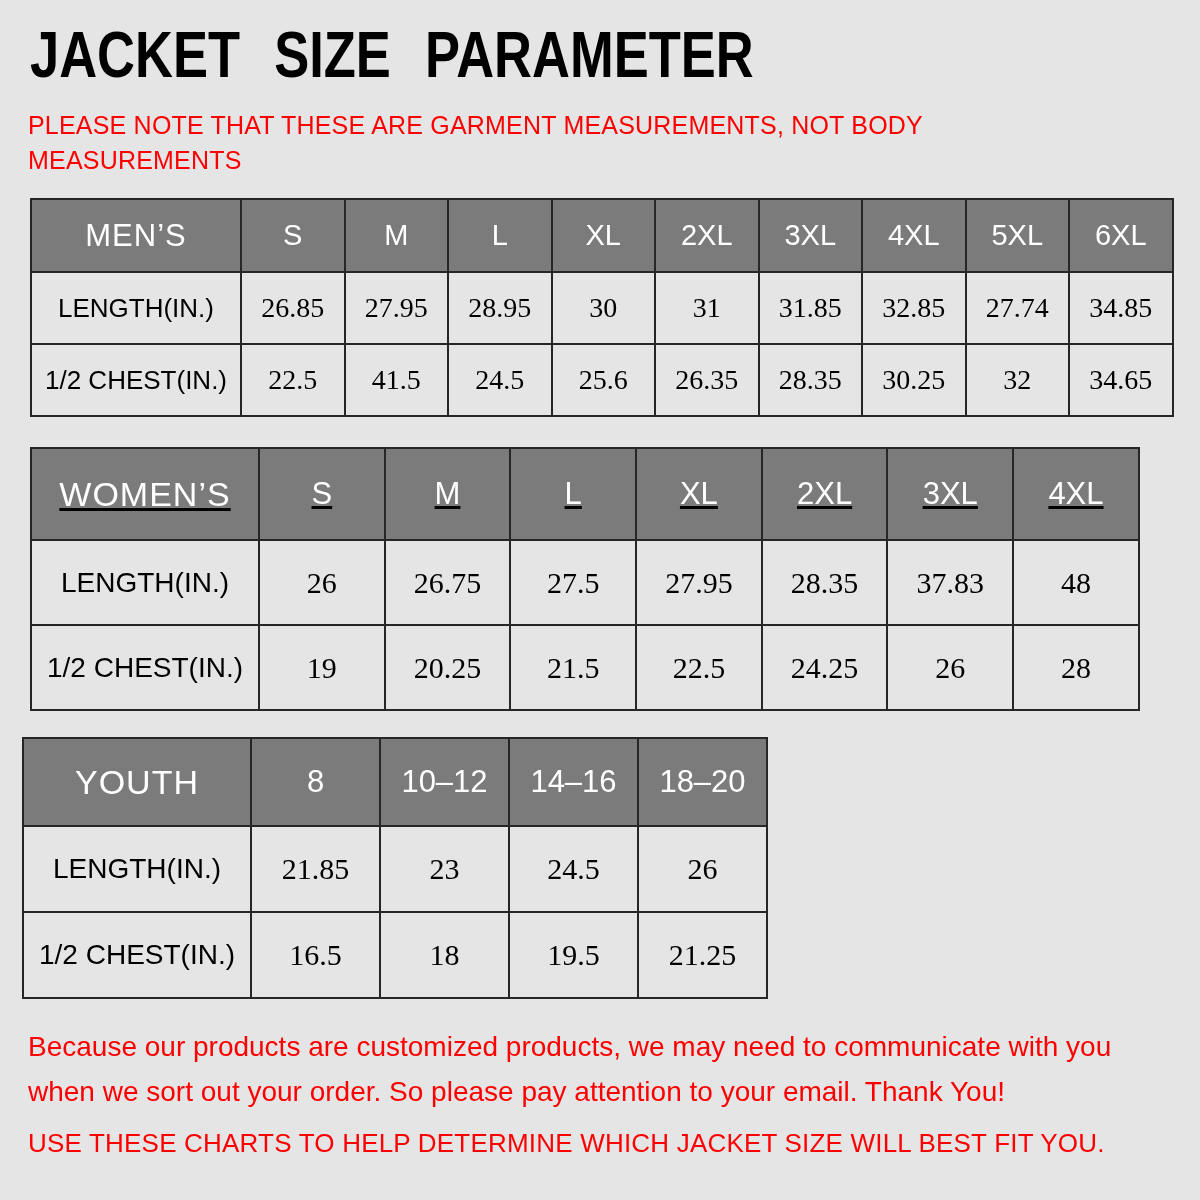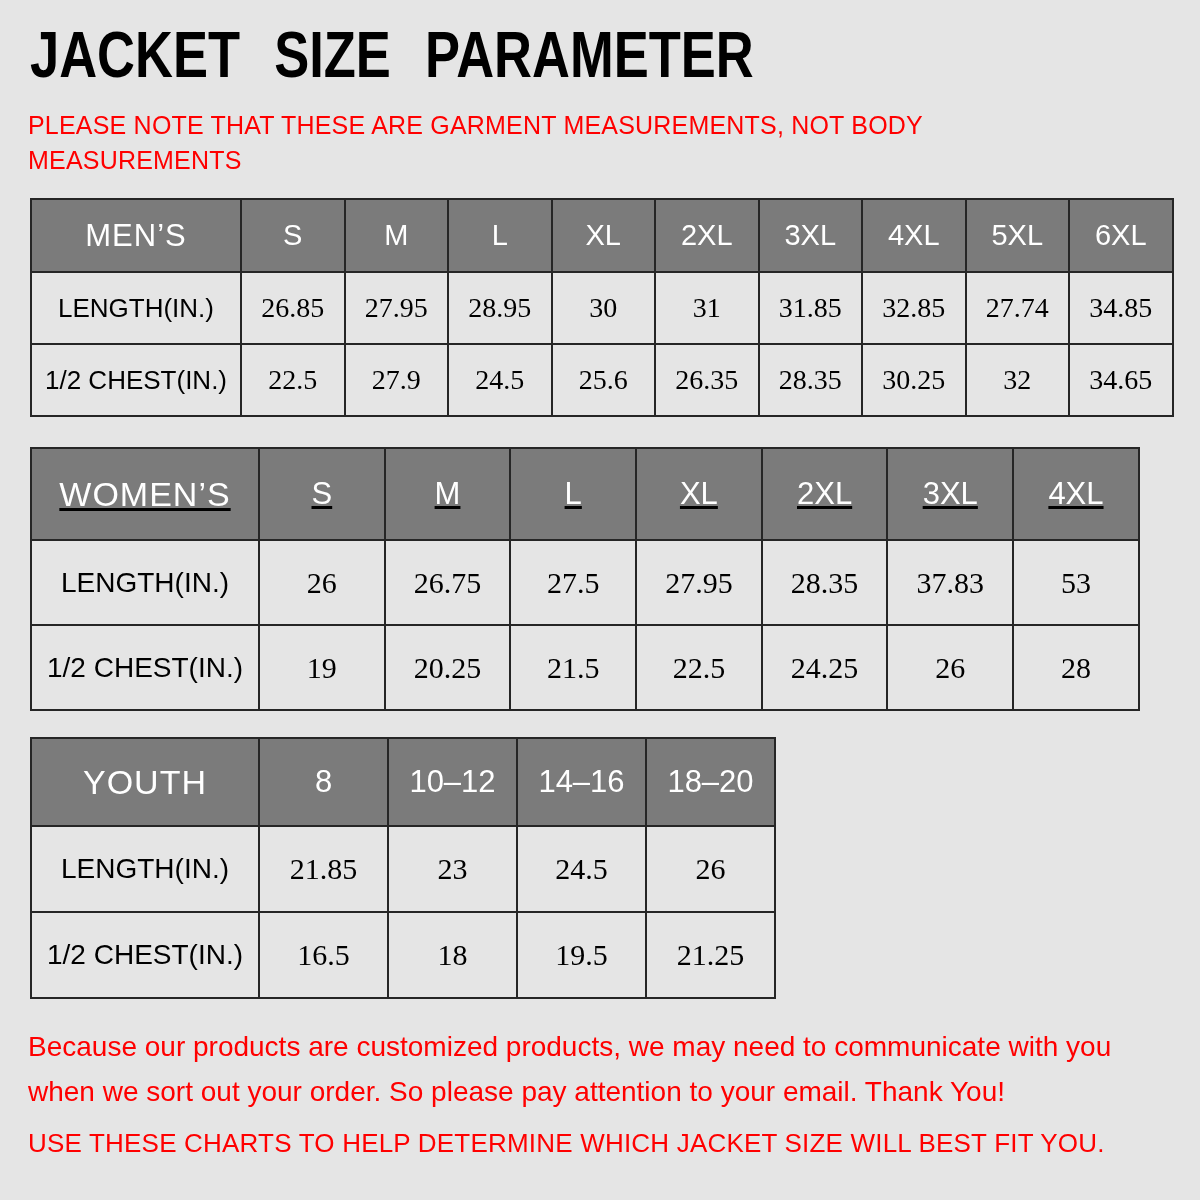--- a/index.html
+++ b/index.html
@@ -76,21 +76,21 @@
   .tbl-m .val { font-size: 28px; }
   
   .tbl-w { left: 30px; top: 447px; width: 1108px; }
   .tbl-w thead tr { height: 92px; text-decoration: underline; }
   .tbl-w tbody tr { height: 85px; }
   .tbl-w thead th { font-size: 31px; }
   .tbl-w thead th.name { font-size: 34px; letter-spacing: 1px; }
   .tbl-w .lab { font-size: 28px; }
   .tbl-w .val { font-size: 30px; }
   
-  .tbl-y { left: 30px; top: 737px; width: 744px; }
+  .tbl-y { left: 22px; top: 737px; width: 744px; }
   .tbl-y thead tr { height: 88px; }
   .tbl-y tbody tr { height: 86px; }
   .tbl-y thead th { font-size: 31px; }
   .tbl-y thead th.name { font-size: 34px; letter-spacing: 1px; }
   .tbl-y .lab { font-size: 28px; }
   .tbl-y .val { font-size: 30px; }
 
   .footer-note {
     position: absolute;
     left: 28px;
@@ -149,21 +149,21 @@
         <td class="val">30</td>
         <td class="val">31</td>
         <td class="val">31.85</td>
         <td class="val">32.85</td>
         <td class="val">27.74</td>
         <td class="val">34.85</td>
       </tr>
       <tr>
         <td class="lab">1/2 CHEST(IN.)</td>
         <td class="val">22.5</td>
-        <td class="val">27.9</td>
+        <td class="val">41.5</td>
         <td class="val">24.5</td>
         <td class="val">25.6</td>
         <td class="val">26.35</td>
         <td class="val">28.35</td>
         <td class="val">30.25</td>
         <td class="val">32</td>
         <td class="val">34.65</td>
       </tr>
     </tbody>
   </table>
@@ -187,21 +187,21 @@
     </thead>
     <tbody>
       <tr>
         <td class="lab">LENGTH(IN.)</td>
         <td class="val">26</td>
         <td class="val">26.75</td>
         <td class="val">27.5</td>
         <td class="val">27.95</td>
         <td class="val">28.35</td>
         <td class="val">37.83</td>
-        <td class="val">53</td>
+        <td class="val">48</td>
       </tr>
       <tr>
         <td class="lab">1/2 CHEST(IN.)</td>
         <td class="val">19</td>
         <td class="val">20.25</td>
         <td class="val">21.5</td>
         <td class="val">22.5</td>
         <td class="val">24.25</td>
         <td class="val">26</td>
         <td class="val">28</td>

